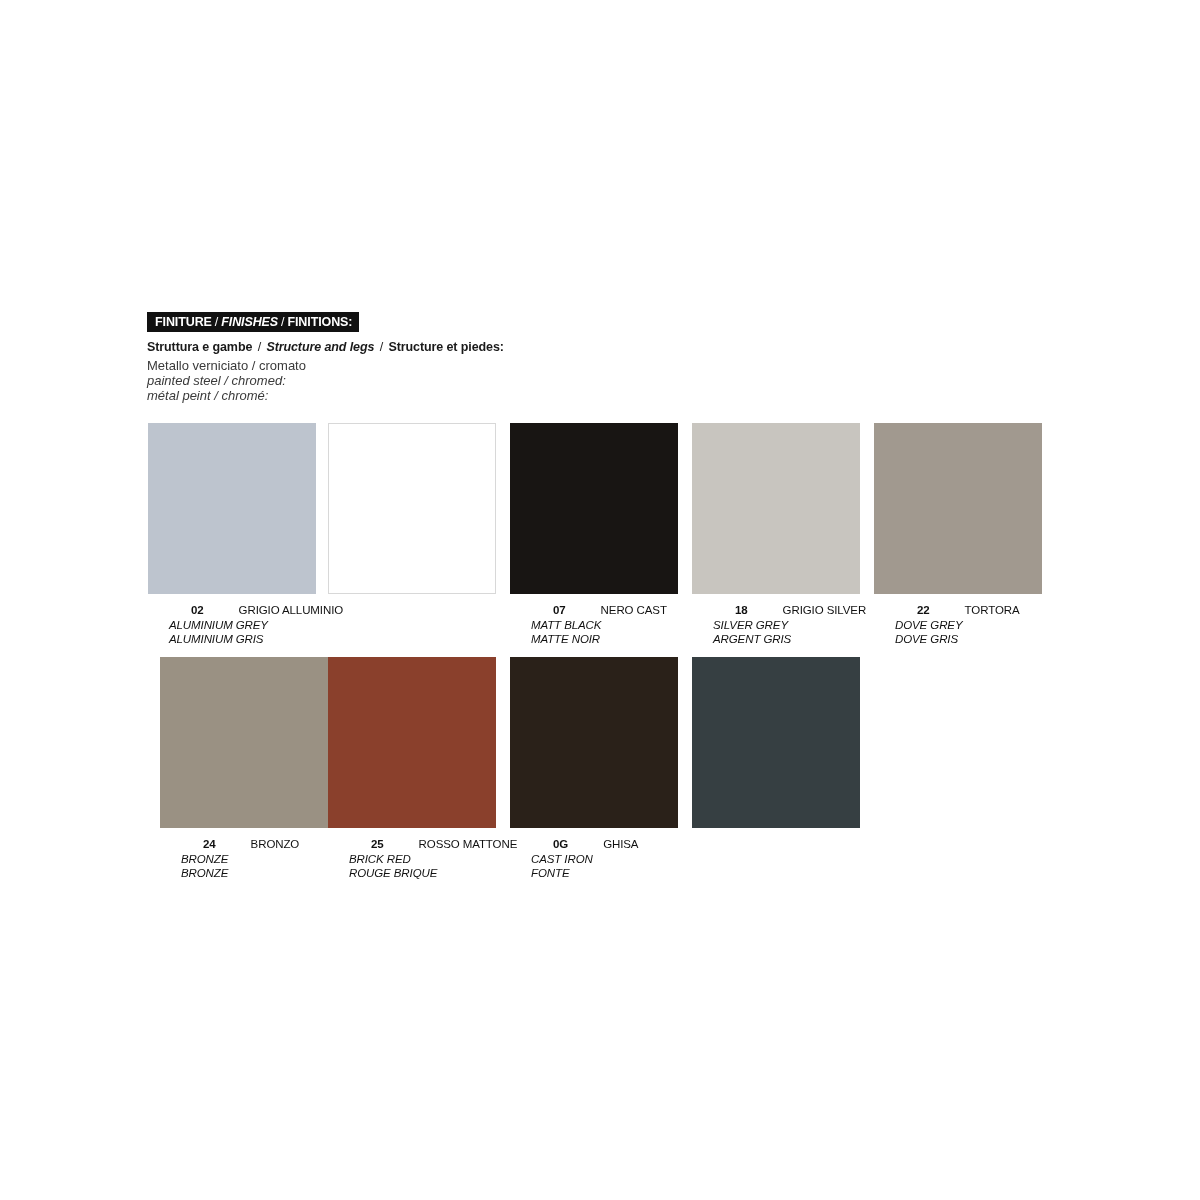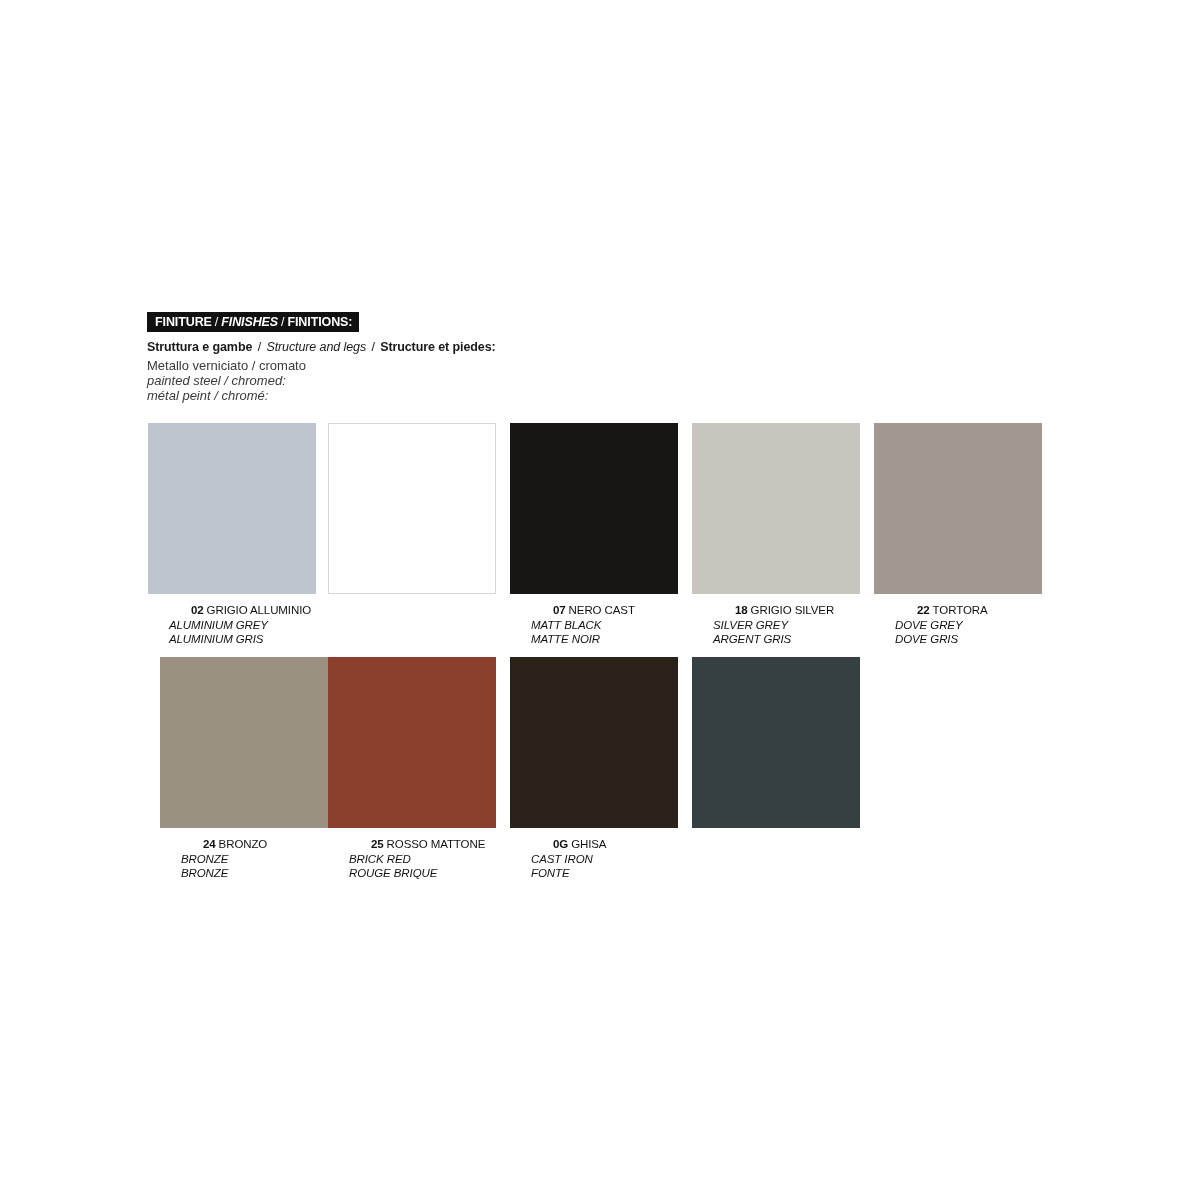--- a/index.html
+++ b/index.html
@@ -61,21 +61,21 @@
     position: absolute;
     left: 147px;
     top: 340px;
     white-space: nowrap;
     font-size: 12.5px;
     color: #1a1a1a;
     letter-spacing: -0.1px;
   }
   .subhead .s1,
   .subhead .s3 { font-weight: 700; }
-  .subhead .s2 { font-weight: 400; font-style: italic; }
+  .subhead .s2 { font-weight: 700; font-style: italic; }
   .subhead .sep { font-weight: 400; padding: 0 2px; }
 
   .materials {
     position: absolute;
     left: 147px;
     top: 358px;
     font-size: 13px;
     color: #3a3a3a;
     line-height: 15px;
     white-space: nowrap;
@@ -120,20 +120,21 @@
   .swatch-label .code {
     font-weight: 700;
     font-style: normal;
     letter-spacing: -0.2px;
     padding-left: 43px;
   }
   .swatch-label .name-it {
     font-weight: 400;
     font-style: normal;
     letter-spacing: -0.1px;
+    margin-left: 32px;
   }
   .swatch-label .name-en,
   .swatch-label .name-fr {
     display: block;
     font-style: italic;
     font-weight: 400;
     letter-spacing: -0.1px;
     margin-left: 21px;
   }
 </style>

